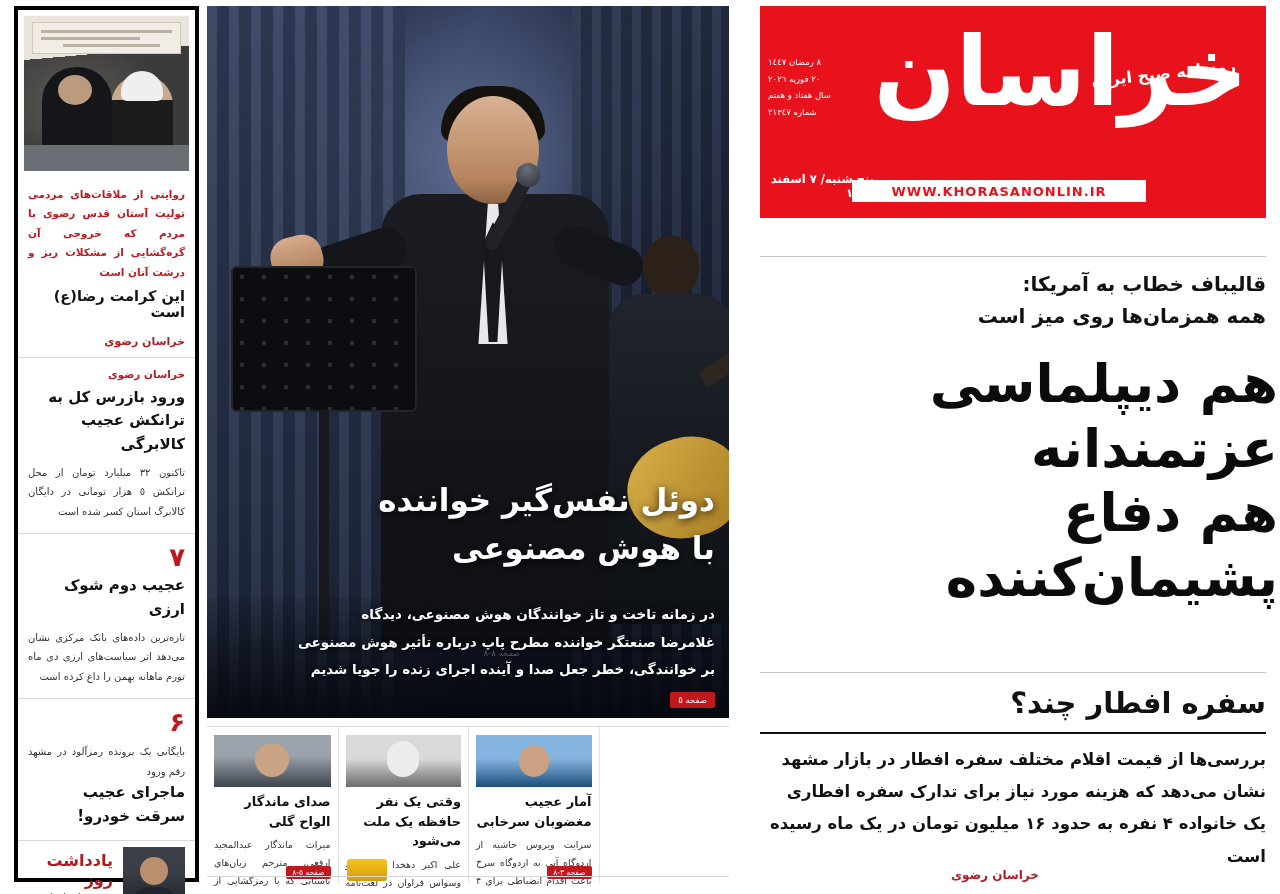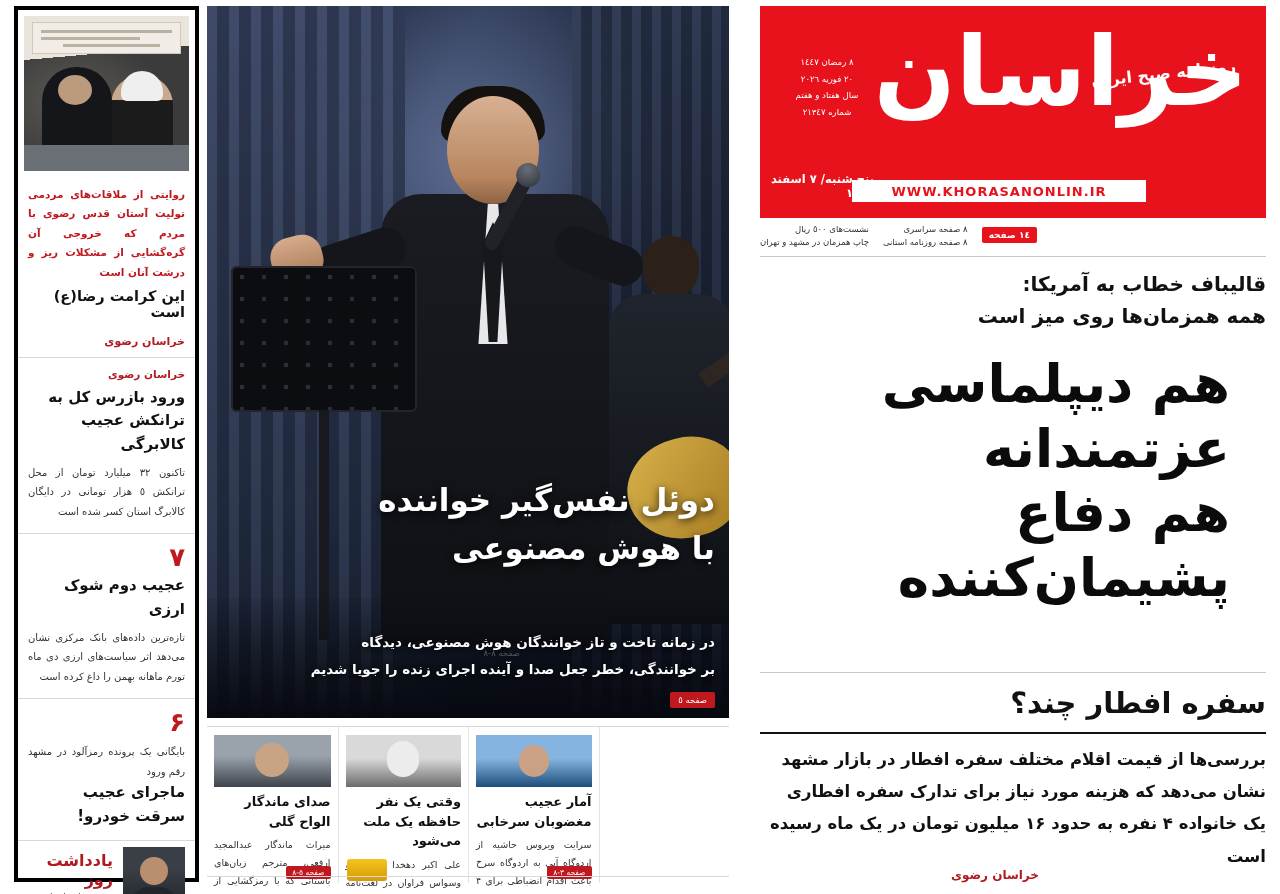--- a/index.html
+++ b/index.html
@@ -218,22 +218,22 @@
   .mh-sub{
     position:absolute;right:30px;top:58px;color:#fff;font-size:16px;font-weight:bold;direction:rtl;
     transform:rotate(-6deg);
   }
   .mh-url{
     position:absolute;right:120px;bottom:16px;left:92px;height:22px;background:#fff;
     display:flex;align-items:center;justify-content:center;
     color:#e8121c;font-weight:bold;font-size:13px;letter-spacing:1px;
   }
   .mh-left{
-    position:absolute;left:24px;top:48px;width:86px;color:#fff;font-size:8.5px;
-    line-height:1.95;direction:rtl;text-align:center;
+    position:absolute;left:8px;top:48px;width:86px;color:#fff;font-size:8.5px;
+    line-height:1.95;direction:rtl;text-align:left;
   }
   .mh-date{
     position:absolute;left:10px;bottom:18px;width:104px;color:#fff;font-size:11.5px;font-weight:bold;
     direction:rtl;text-align:right;
   }
   .mh-strip{
     position:absolute;left:760px;top:222px;width:506px;height:26px;
     display:flex;align-items:center;justify-content:flex-end;direction:rtl;gap:14px;
     font-size:8.5px;color:#333;
   }
@@ -242,21 +242,21 @@
   }
   .mh-strip .col{display:flex;flex-direction:column;gap:3px;text-align:right;}
 
   
   .rs-rule{position:absolute;left:760px;top:256px;width:506px;height:1px;background:#c9c9c9;}
   .rs-kicker{
     position:absolute;left:760px;top:268px;width:506px;text-align:right;direction:rtl;
     font-size:20px;font-weight:bold;color:#111;line-height:1.6;
   }
   .rs-head{
-    position:absolute;left:724px;top:352px;width:506px;text-align:right;direction:rtl;
+    position:absolute;left:772px;top:352px;width:506px;text-align:right;direction:rtl;
     font-size:53px;font-weight:bold;color:#0b0b0b;line-height:1.22;letter-spacing:-1px;
   }
   .rs-badge{
     position:absolute;right:760px;top:648px;font-size:8.5px;color:#555;direction:rtl;
   }
   .rs-rule2{position:absolute;left:760px;top:672px;width:506px;height:1px;background:#c9c9c9;}
   .rs-sub{
     position:absolute;left:760px;top:686px;width:506px;text-align:right;direction:rtl;
     font-size:29px;font-weight:bold;color:#111;
   }
@@ -388,50 +388,40 @@
     <div class="cp-pole"></div>
     <div class="cp-floor"></div>
 
     <div class="cp-title">
       <div>دوئل نفس‌گیر خواننده</div>
       <div>با هوش مصنوعی</div>
     </div>
 
     <div class="cp-deck">
       <div>در زمانه تاخت و تاز خوانندگان هوش مصنوعی، دیدگاه</div>
+      <div>غلامرضا صنعتگر خواننده مطرح پاپ درباره تأثیر هوش مصنوعی</div>
       <div>بر خوانندگی، خطر جعل صدا و آینده اجرای زنده را جویا شدیم</div>
     </div>
 
     <div class="cp-badge">صفحه ٥</div>
   </div>
 
   <div class="masthead">
     <div class="mh-logo">خراسان</div>
     <div class="mh-sub">روزنامه صبح ایران</div>
     <div class="mh-left">
       <div>٨ رمضان ١٤٤٧</div>
       <div>٢٠ فوریه ٢٠٢٦</div>
       <div>سال هفتاد و هفتم</div>
       <div>شماره ٢١٣٤٧</div>
     </div>
     <div class="mh-date">پنج شنبه/ ٧ اسفند ١٤٠٤</div>
     <div class="mh-url">WWW.KHORASANONLIN.IR</div>
   </div>
 
-  <div class="mh-strip">
-    <span class="pbadge">١٤ صفحه</span>
-    <div class="col">
-      <span>٨ صفحه سراسری</span>
-      <span>٨ صفحه روزنامه استانی</span>
-    </div>
-    <div class="col">
-      <span>نشست‌های ٥٠٠ ریال</span>
-      <span>چاپ همزمان در مشهد و تهران</span>
-    </div>
-  </div>
 
   <div class="rs-rule"></div>
   <div class="rs-kicker">
     <div>قالیباف خطاب به آمریکا:</div>
     <div>همه همزمان‌ها روی میز است</div>
   </div>
   <div class="rs-head">
     <div>هم دیپلماسی</div>
     <div>عزتمندانه</div>
     <div>هم دفاع</div>

